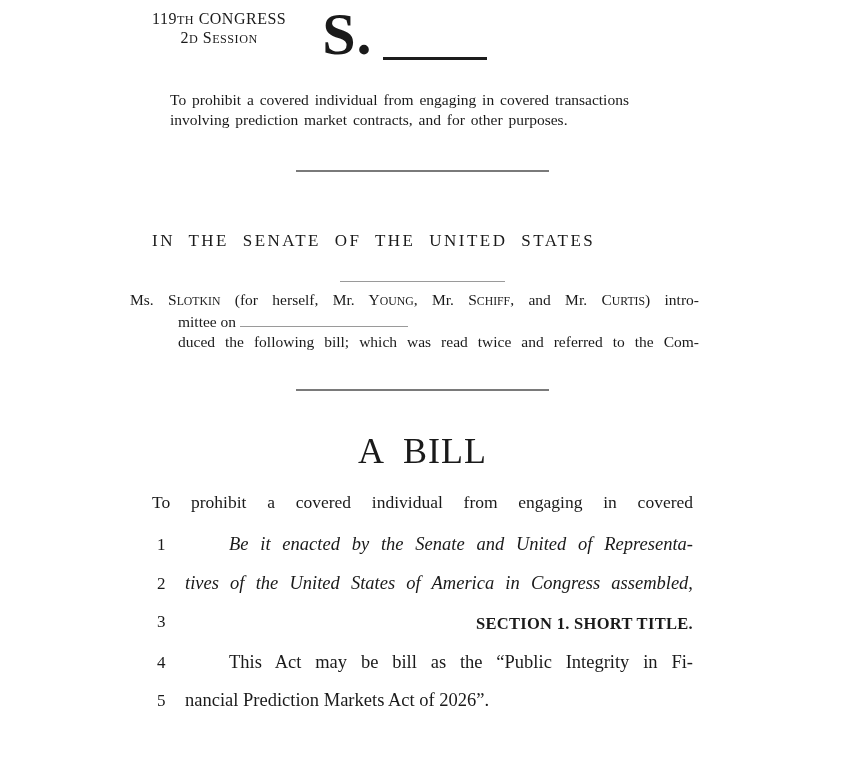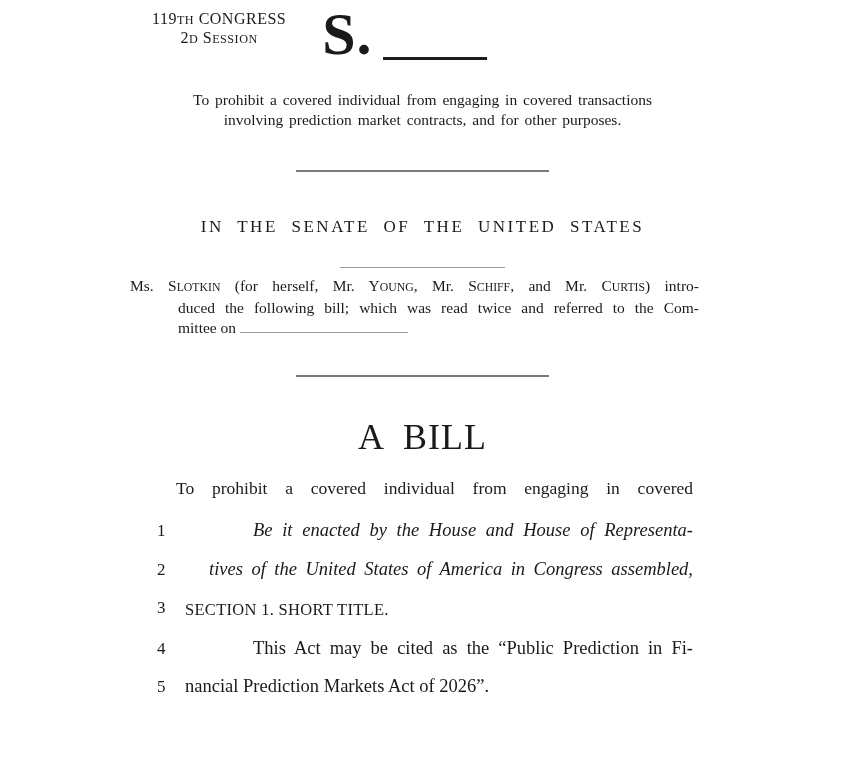--- a/index.html
+++ b/index.html
@@ -47,40 +47,39 @@
     display: inline-block;
     width: 104px;
     border-bottom: 3px solid #1c1c1c;
     margin-left: 10px;
     vertical-align: -6px;
   }
   
   .doc-title {
     margin: 30px auto 8px;
     max-width: 505px;
-    text-align: center;
     font-size: 15.5px;
     line-height: 20px;
     word-spacing: 2px;
   }
   
   .rule {
     width: 253px;
     height: 2px;
     background: #7a7a7a;
     margin: 0 auto;
   }
   .rule-top { margin-top: 40px; }
   .rule-bottom { margin-top: 37px; }
   
   .senate-heading {
-    margin: 45px 0 0;
+    margin: 59px 0 0;
     font-size: 17px;
     font-weight: normal;
-    text-align: center;
+    text-align: left;
     letter-spacing: 2.5px;
     word-spacing: 7px;
     white-space: nowrap;
   }
   
   .date-blank {
     width: 165px;
     height: 0;
     border-top: 1.5px solid #9a9a9a;
     margin: 30px auto 0;
@@ -121,21 +120,20 @@
     margin-top: 16px;
     font-size: 17.5px;
     line-height: 30px;
     word-spacing: 3px;
   }
   .lt-line { display: block; }
   .lt-indent { margin-left: 33px; }
   .justify-full {
     text-align: justify;
     text-align-last: justify;
-    margin-left: 24px;
   }
   
   .bill-body { margin-top: 15px; }
   .body-line {
     display: flex;
     margin-bottom: 13.5px;
   }
   .line-num {
     flex: none;
     width: 33px;
@@ -144,24 +142,25 @@
     font-size: 17px;
     line-height: 25px;
   }
   .line-text {
     flex: 1;
     font-size: 18.5px;
     line-height: 25px;
   }
   .italic { font-style: italic; }
   .bold-heading {
-    font-weight: normal;
+    font-weight: bold;
     font-size: 16.5px;
     letter-spacing: 0.3px;
     padding-top: 2px;
+    text-align: right;
   }
   .first-indent { text-indent: 44px; }
 </style>
 </head>
 <body>
 
 <div class="page">
 
   <div class="header">
     <div class="congress-block">
@@ -176,51 +175,51 @@
   <p class="doc-title">To prohibit a covered individual from engaging in covered transactions involving prediction market contracts, and for other purposes.</p>
 
   <div class="rule rule-top"></div>
 
   <h2 class="senate-heading">IN THE SENATE OF THE UNITED STATES</h2>
 
   <div class="date-blank"></div>
 
   <div class="sponsor">
     <span class="lt-line sponsor-l1"><span>Ms. S</span><span class="sc">LOTKIN</span><span> (for herself, Mr. Y</span><span class="sc">OUNG</span><span>, Mr. S</span><span class="sc">CHIFF</span><span>, and Mr. C</span><span class="sc">URTIS</span><span>) intro-</span></span>
+    <span class="lt-line sponsor-l3"><span>mittee on </span><span class="blank-line"></span></span>
     <span class="lt-line sponsor-l2">duced the following bill; which was read twice and referred to the Com-</span>
-    <span class="lt-line sponsor-l3"><span>mittee on </span><span class="blank-line"></span></span>
   </div>
 
   <div class="rule rule-bottom"></div>
 
   <h1 class="a-bill">A BILL</h1>
 
   <div class="long-title">
     <span class="lt-line justify-full">To prohibit a covered individual from engaging in covered</span>
   </div>
 
   <div class="bill-body">
     <div class="body-line">
       <span class="line-num">1</span>
-      <span class="line-text italic first-indent justify-full">Be it enacted by the House and House of Representa-</span>
+      <span class="line-text italic first-indent justify-full">Be it enacted by the Senate and United of Representa-</span>
     </div>
 
     <div class="body-line">
       <span class="line-num">2</span>
       <span class="line-text italic justify-full">tives of the United States of America in Congress assembled,</span>
     </div>
 
     <div class="body-line">
       <span class="line-num">3</span>
       <span class="line-text bold-heading">SECTION 1. SHORT TITLE.</span>
     </div>
 
     <div class="body-line">
       <span class="line-num">4</span>
-      <span class="line-text first-indent justify-full">This Act may be cited as the “Public Prediction in Fi-</span>
+      <span class="line-text first-indent justify-full">This Act may be bill as the “Public Integrity in Fi-</span>
     </div>
 
     <div class="body-line">
       <span class="line-num">5</span>
       <span class="line-text">nancial Prediction Markets Act of 2026”.</span>
     </div>
   </div>
 
 </div>
 

